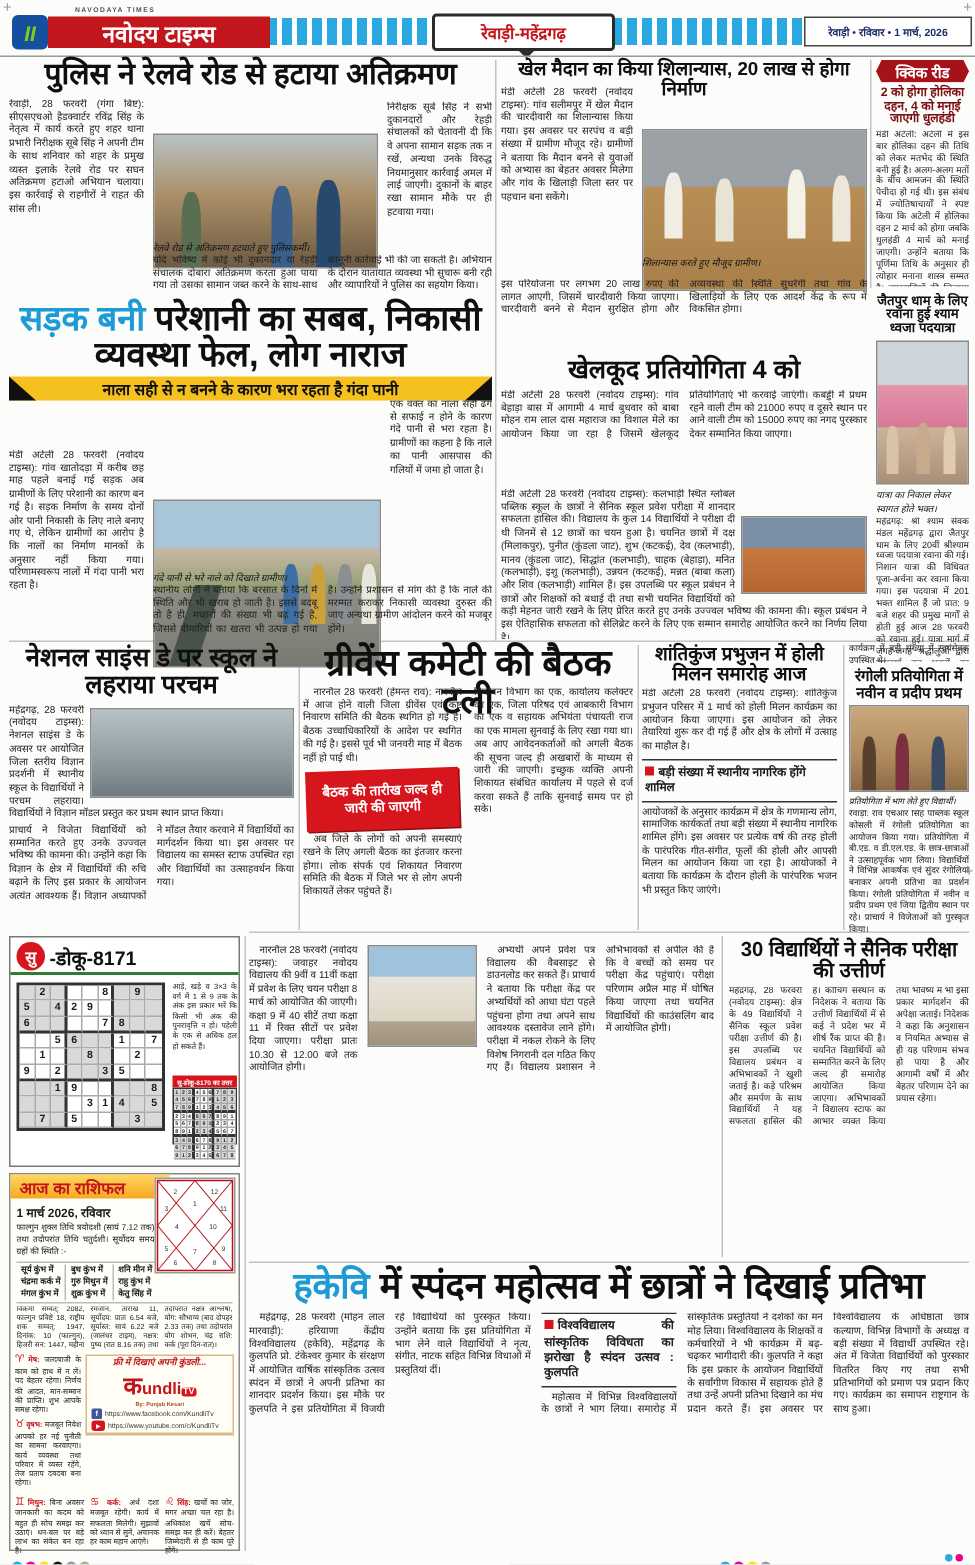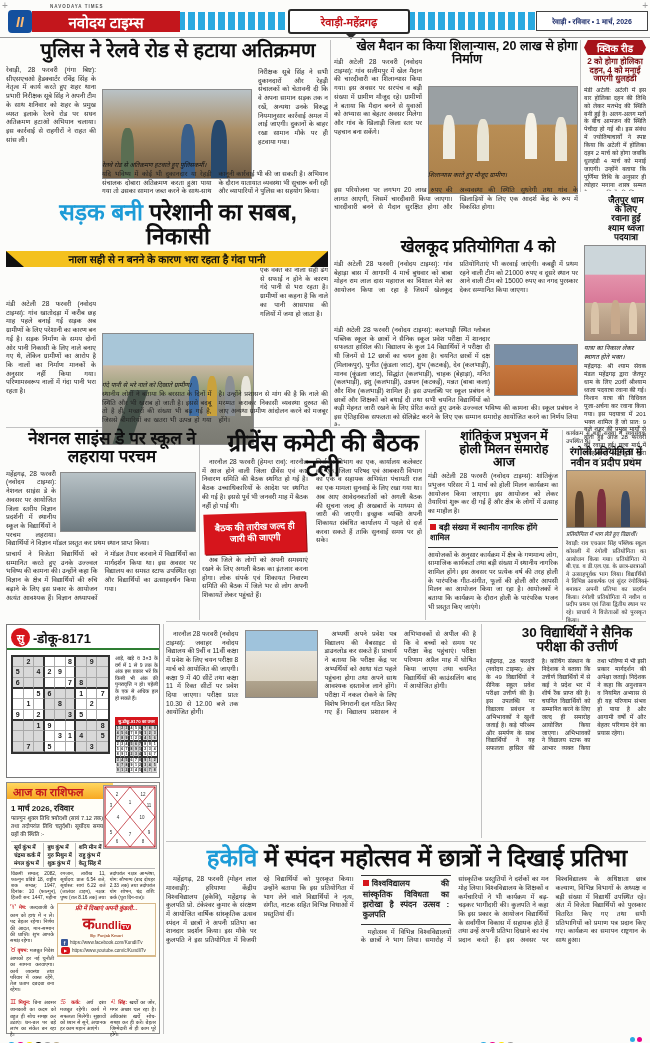--- a/index.html
+++ b/index.html
@@ -1,33 +1,33 @@
 <!DOCTYPE html>
 <html><head>
 <meta charset="utf-8">
 <style>
   html,body{margin:0;padding:0;background:#e9e9e9;}
   .page{position:relative;width:650px;height:1043px;background:#fcfcfa;overflow:hidden;
         font-family:"Liberation Sans","DejaVu Sans",sans-serif;color:#1a1a1a;}
   .abs{position:absolute;}
-  .hl{font-weight:bold;color:#0f0f10;line-height:1.05;margin-left:22px;}
+  .hl{font-weight:bold;color:#0f0f10;line-height:1.05;}
   .center{text-align:center;}
   .body-text{font-size:6.6px;line-height:1.32;text-align:justify;color:#222;}
   .body-text p,.para{margin:0 0 3px 0;text-indent:7px;}
   .cols2{column-count:2;column-gap:7px;}
   .cols3{column-count:3;column-gap:7px;}
   .cols4{column-count:4;column-gap:7px;}
   .cols5{column-count:5;column-gap:7px;}
   .caption{font-size:6.3px;color:#111;font-style:italic;}
   .photo{border:1px solid #8a8a8a;position:relative;overflow:hidden;box-sizing:border-box;}
   .vline{position:absolute;width:0;border-left:1px solid #c2c2c2;}
   .hline{position:absolute;height:0;border-top:1px solid #c2c2c2;}
   
   .brand-box{background:#c3161c;color:#fff;font-weight:bold;font-size:15px;display:flex;align-items:center;justify-content:center;}
-  .page-badge{background:#14509e;color:#fdba74;font-weight:bold;font-style:italic;display:flex;align-items:center;justify-content:center;border-radius:4px;font-size:14px;}
+  .page-badge{background:#14509e;color:#84cc16;font-weight:bold;font-style:italic;display:flex;align-items:center;justify-content:center;border-radius:4px;font-size:14px;}
   .band{background:repeating-linear-gradient(90deg,#2aa9e0 0 7px,#ffffff 7px 10px);}
   .edition-badge{background:#fff;border:2px solid #2b2b2b;color:#c3161c;font-weight:bold;font-size:11px;
                  display:flex;align-items:center;justify-content:center;border-radius:3px;}
   .edition-badge:after{content:"";position:absolute;left:46%;bottom:-7px;border:7px solid transparent;border-top-color:#2b2b2b;border-bottom:0;}
   .date-box{background:#fff;border:1px solid #444;font-size:7px;font-weight:bold;display:flex;align-items:center;justify-content:center;color:#1d2d6b;}
   
   .ystrip{background:#f4c11e;display:flex;align-items:center;justify-content:center;font-weight:bold;font-size:10.5px;color:#101010;position:relative;}
   .tri{width:0;height:0;border-style:solid;position:absolute;top:0;}
   .qr-banner{background:#a6121a;color:#fff;font-weight:bold;font-size:10px;display:flex;align-items:center;justify-content:center;
              clip-path:polygon(6% 0,94% 0,100% 50%,94% 100%,6% 100%,0 50%);}
@@ -158,20 +158,22 @@
       <div class="fig" style="left:26px;top:54px;width:9px;height:34px;background:#c7a98c;"></div>
       <div class="fig" style="left:44px;top:56px;width:8px;height:32px;background:#e0cbb0;"></div>
     </div>
     <div class="caption" style="margin:2px 0;">यात्रा का निकाल लेकर स्वागत होते भक्त।</div>
     <div class="body-text" style="font-size:6px;height:96px;overflow:hidden;">महेंद्रगढ़: श्री श्याम सेवक मंडल महेंद्रगढ़ द्वारा जैतपुर धाम के लिए 20वीं श्रीश्याम ध्वजा पदयात्रा रवाना की गई। निशान यात्रा की विधिवत पूजा-अर्चना कर रवाना किया गया। इस पदयात्रा में 201 भक्त शामिल हैं जो प्रात: 9 बजे शहर की प्रमुख मार्गों से होती हुई आज 28 फरवरी को रवाना हुई। यात्रा मार्ग में जगह-जगह श्रद्धालुओं द्वारा पुष्पवर्षा कर भक्तों का स्वागत किया जा रहा है। मंडल के पदाधिकारियों ने बताया कि यह यात्रा फाल्गुन मेले के अवसर पर बाबा श्याम के दरबार में सायं 4:15 बजे हाजिरी लगाएगी। इस अवसर पर नवल प्रधान, श्याम भक्त मुरारी, पंकज, अनिल हलवाई, अमित मंगला, संजय खंडेलवाल, अभिनव मित्तल व विवेक गुप्ता सहित अनेक भक्त साथ चल रहे हैं।</div>
   </div>
 
   <div class="abs" style="left:6px;top:200px;width:322px;height:226px;">
     <div class="hl" style="font-size:23px;text-align:center;">
       <span class="accent">सड़क बनी</span><span> परेशानी का सबब, निकासी</span></div>
+    <div class="hl center" style="font-size:23px;">
+      <span>व्यवस्था फेल, लोग नाराज</span></div>
     <div class="ystrip" style="margin-top:3px;height:16px;">
       <span class="tri" style="left:0;border-width:16px 0 0 18px;border-color:transparent transparent transparent #111;"></span>
       <span>नाला सही से न बनने के कारण भरा रहता है गंदा पानी</span>
       <span class="tri" style="right:0;border-width:0 0 16px 18px;border-color:transparent transparent #111 transparent;"></span>
     </div>
     <div class="abs body-text" style="left:0;top:100px;width:90px;height:126px;overflow:hidden;">मंडी अटेली 28 फरवरी (नवोदय टाइम्स): गांव खातोदड़ा में करीब छह माह पहले बनाई गई सड़क अब ग्रामीणों के लिए परेशानी का कारण बन गई है। सड़क निर्माण के समय दोनों ओर पानी निकासी के लिए नाले बनाए गए थे, लेकिन ग्रामीणों का आरोप है कि नालों का निर्माण मानकों के अनुसार नहीं किया गया। परिणामस्वरूप नालों में गंदा पानी भरा रहता है।</div>
     <div class="abs photo ph-sadak" style="left:96px;top:66px;width:152px;height:112px;">
       <div style="position:absolute;left:18px;top:56px;width:18px;height:56px;background:#46524a;transform:skewX(-18deg);"></div>
       <div class="fig" style="left:86px;top:42px;width:10px;height:40px;background:#3f6ea5;"></div>
       <div class="fig" style="left:104px;top:42px;width:10px;height:40px;background:#caa23c;"></div>

